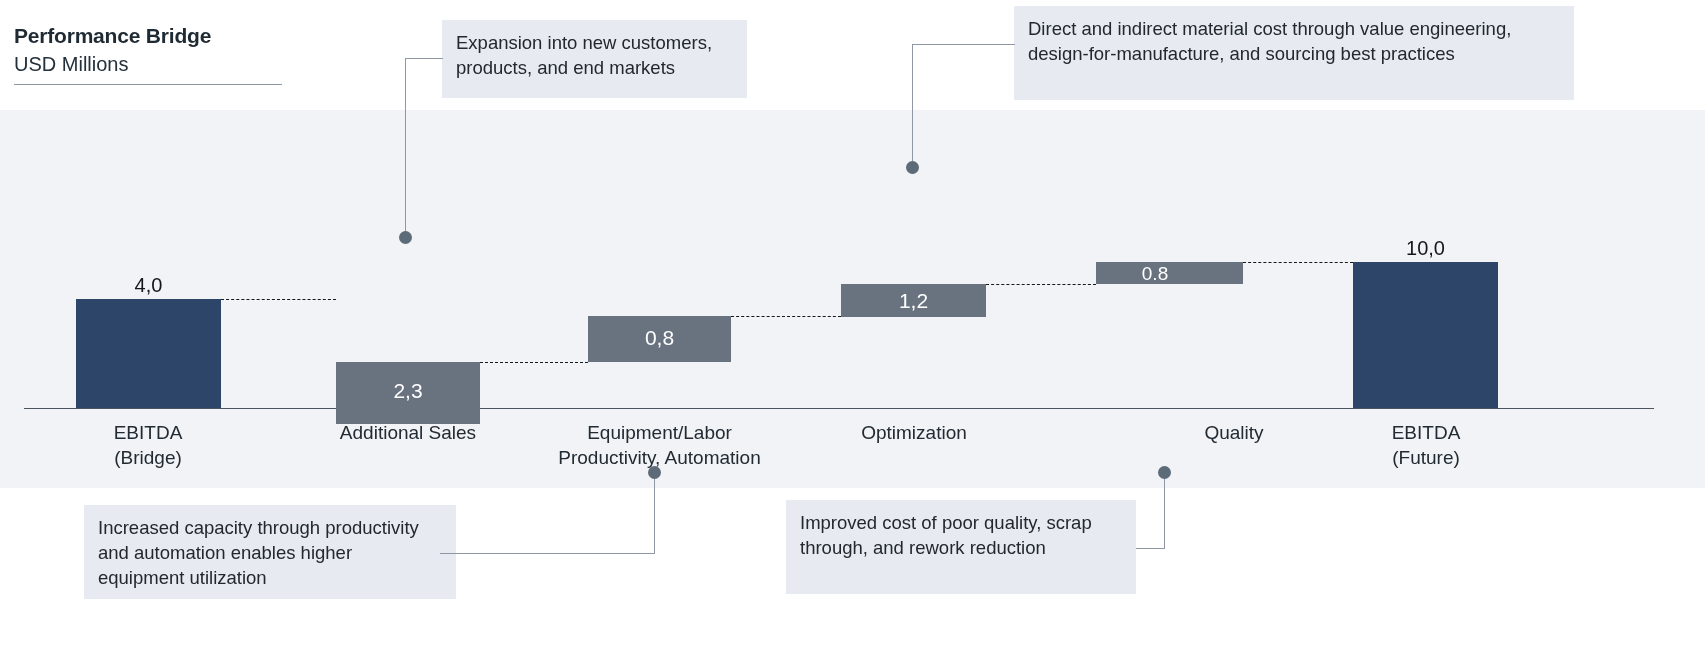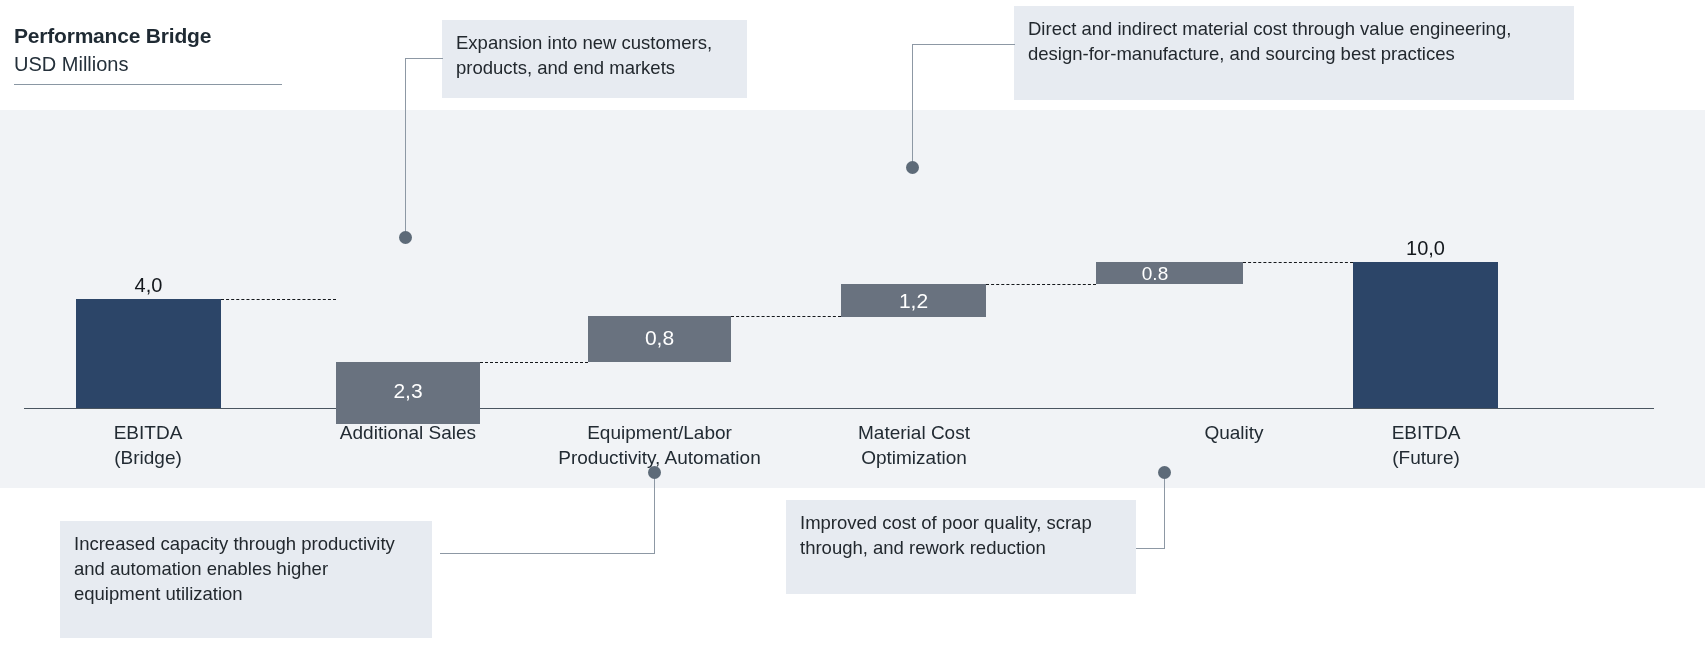--- a/index.html
+++ b/index.html
@@ -124,21 +124,20 @@
       <div>Additional Sales</div>
       <div></div>
     </div>
 
     <div class="cat-label" style="left:530px; top:310px; width:259px;">
       <div>Equipment/Labor</div>
       <div>Productivity, Automation</div>
     </div>
 
     <div class="cat-label" style="left:824px; top:310px; width:180px;">
-      <div>Material Cost</div>
       <div>Optimization</div>
     </div>
 
     <div class="cat-label" style="left:1144px; top:310px; width:180px;">
       <div>Quality</div>
       <div></div>
     </div>
 
     <div class="cat-label" style="left:1336px; top:310px; width:180px;">
       <div>EBITDA</div>
@@ -151,21 +150,21 @@
 <div class="callout" style="left:442px; top:20px; width:305px; height:78px;">Expansion into new customers, products, and end markets</div>
 <div class="lead-line lead-h" style="left:405px; top:58px; width:38px;"></div>
 <div class="lead-line lead-v" style="left:405px; top:58px; height:180px;"></div>
 <div class="lead-dot" style="left:399px; top:231px;"></div>
 
 <div class="callout" style="left:1014px; top:6px; width:560px; height:94px;">Direct and indirect material cost through value engineering, design-for-manufacture, and sourcing best practices</div>
 <div class="lead-line lead-h" style="left:912px; top:44px; width:103px;"></div>
 <div class="lead-line lead-v" style="left:912px; top:44px; height:120px;"></div>
 <div class="lead-dot" style="left:906px; top:161px;"></div>
 
-<div class="callout" style="left:60px; top:505px; width:372px; height:117px;margin-top:16px;">Increased capacity through productivity and automation enables higher equipment utilization</div>
+<div class="callout" style="left:84px; top:505px; width:372px; height:94px;">Increased capacity through productivity and automation enables higher equipment utilization</div>
 <div class="lead-line lead-h" style="left:440px; top:553px; width:215px;"></div>
 <div class="lead-line lead-v" style="left:654px; top:478px; height:76px;"></div>
 <div class="lead-dot" style="left:648px; top:466px;"></div>
 
 <div class="callout" style="left:786px; top:500px; width:350px; height:94px;">Improved cost of poor quality, scrap through, and rework reduction</div>
 <div class="lead-line lead-h" style="left:1136px; top:548px; width:29px;"></div>
 <div class="lead-line lead-v" style="left:1164px; top:478px; height:71px;"></div>
 <div class="lead-dot" style="left:1158px; top:466px;"></div>
 
 </body></html>

